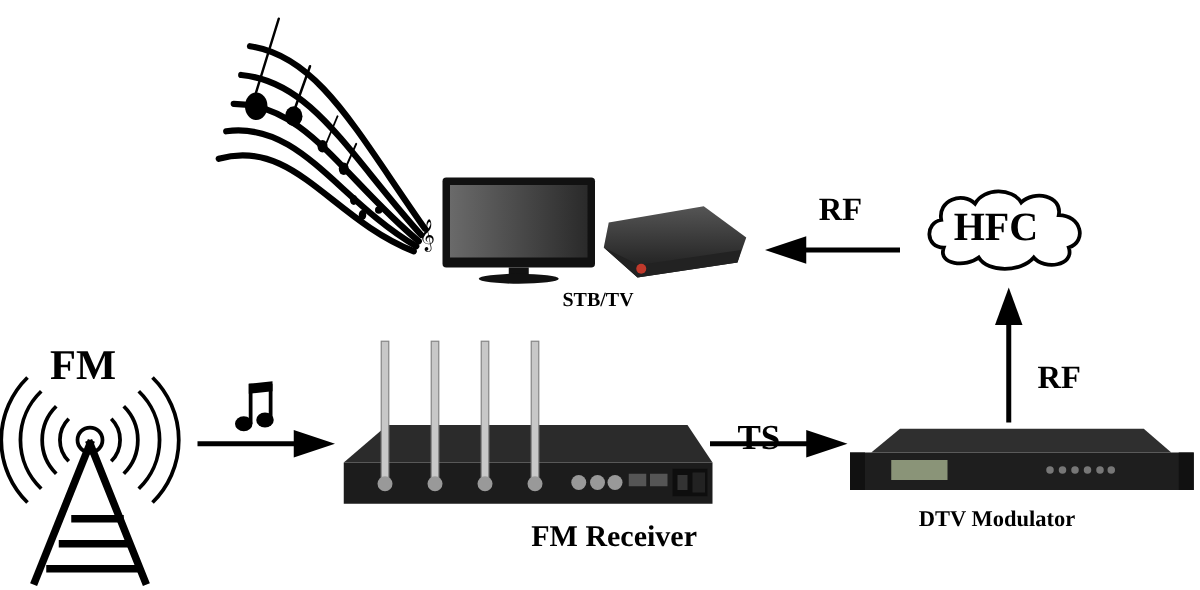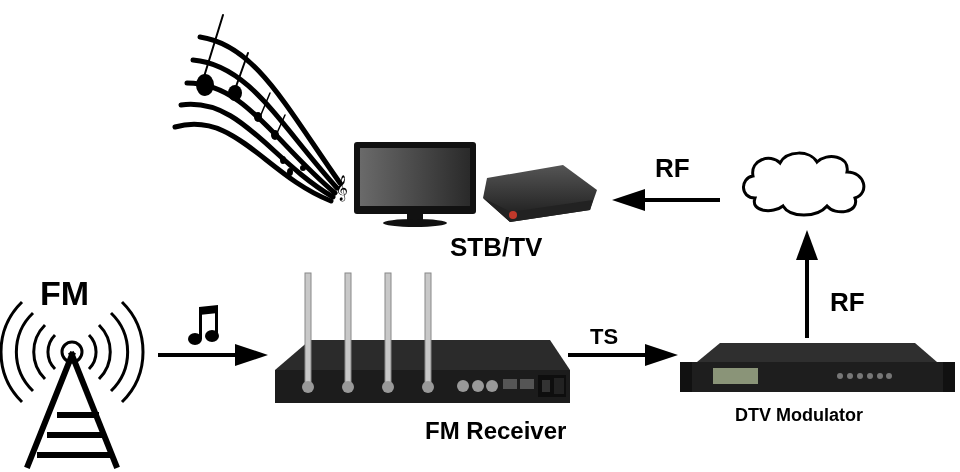--- a/index.html
+++ b/index.html
@@ -1,18 +1,18 @@
 <!DOCTYPE html>
 <html><head>
 <meta charset="utf-8">
 <style>
   html, body { margin:0; padding:0; background:#ffffff; }
   body { width:960px; height:472px; position:relative; overflow:hidden; font-family:"Liberation Sans", sans-serif; }
   .abs { position:absolute; }
-  .lbl { position:absolute; font-family:Liberation Sans, sans-serif; font-weight:bold; color:#000; white-space:nowrap; }
+  .lbl { position:absolute; font-family:Liberation Serif, serif; font-weight:bold; color:#000; white-space:nowrap; }
   svg { position:absolute; overflow:visible; }
 </style>
 </head>
 <body>
 
 <svg style="left:165px;top:5px;" width="190" height="200" viewBox="0 0 190 200">
   <g fill="none" stroke="#000" stroke-linecap="round">
     <path d="M35,32 C90,40 120,100 175,178" stroke-width="5"></path>
     <path d="M28,55 C85,60 115,120 172,183" stroke-width="5"></path>
     <path d="M22,78 C80,78 110,138 170,188" stroke-width="5"></path>
@@ -51,26 +51,27 @@
     </defs>
     <rect x="55" y="74" width="16" height="6" fill="#111"></rect>
     <ellipse cx="63" cy="83" rx="32" ry="4" fill="#111"></ellipse>
   </svg>
   <svg style="left:125px;top:25px;" width="130" height="70" viewBox="0 0 130 70">
     <path d="M12,18 L88,5 L122,30 L115,50 L35,62 L8,38 Z" fill="url(#stbgrad)"></path>
     <path d="M8,38 L35,62 L115,50 L118,40 L36,52 Z" fill="#222"></path>
     <circle cx="38" cy="55" r="4" fill="#c0392b"></circle>
   </svg>
 </div>
-<div class="lbl" style="left:450px;top:232px;font-size:26px;">STB/TV</div>
+<div class="lbl" style="left:450px;top:232px;font-size:16px;">STB/TV</div>
 
 <div class="abs" style="left:735px;top:148px;width:140px;height:70px;">
   <svg style="left:0;top:0;" width="140" height="70" viewBox="0 0 140 70">
     <path d="M20,50 C5,50 5,30 18,28 C15,12 35,5 45,15 C52,2 75,2 82,14 C92,4 115,8 112,24 C130,24 135,45 120,50 C125,65 100,68 92,58 C82,70 55,70 48,58 C38,66 15,64 20,50 Z" fill="#fff" stroke="#000" stroke-width="3"></path>
   </svg>
+  <div class="lbl" style="left:28px;top:15px;font-size:32px;">HFC</div>
 </div>
 
 <svg style="left:610px;top:185px;" width="112" height="30" viewBox="0 0 112 30">
   <line x1="110" y1="15" x2="30" y2="15" stroke="#000" stroke-width="4"></line>
   <polygon points="2,15 35,4 35,26" fill="#000"></polygon>
 </svg>
 <div class="lbl" style="left:655px;top:153px;font-size:26px;">RF</div>
 
 <svg style="left:792px;top:228px;" width="30" height="112" viewBox="0 0 30 112">
   <polygon points="15,2 4,32 26,32" fill="#000"></polygon>
@@ -135,21 +136,21 @@
     </g>
     <rect x="233" y="114" width="14" height="10" fill="#555"></rect>
     <rect x="250" y="114" width="14" height="10" fill="#555"></rect>
     <rect x="268" y="110" width="28" height="22" fill="#0e0e0e"></rect>
     <rect x="272" y="115" width="8" height="12" fill="#333"></rect>
     <rect x="284" y="113" width="10" height="16" fill="#222"></rect>
   </svg>
 </div>
 <div class="lbl" style="left:425px;top:417px;font-size:24px;">FM Receiver</div>
 
-<div class="lbl" style="left:590px;top:324px;font-size:22px;">TS</div>
+<div class="lbl" style="left:590px;top:335px;font-size:28px;">TS</div>
 <svg style="left:565px;top:340px;" width="115" height="30" viewBox="0 0 115 30">
   <line x1="3" y1="15" x2="85" y2="15" stroke="#000" stroke-width="4"></line>
   <polygon points="113,15 80,4 80,26" fill="#000"></polygon>
 </svg>
 
 <div class="abs" style="left:675px;top:340px;width:285px;height:60px;">
   <svg style="left:0;top:0;" width="285" height="60" viewBox="0 0 285 60">
     <path d="M45,3 L240,3 L262,22 L22,22 Z" fill="#2f2f2f"></path>
     <rect x="5" y="22" width="275" height="30" fill="#1e1e1e"></rect>
     <rect x="5" y="22" width="12" height="30" fill="#111"></rect>

